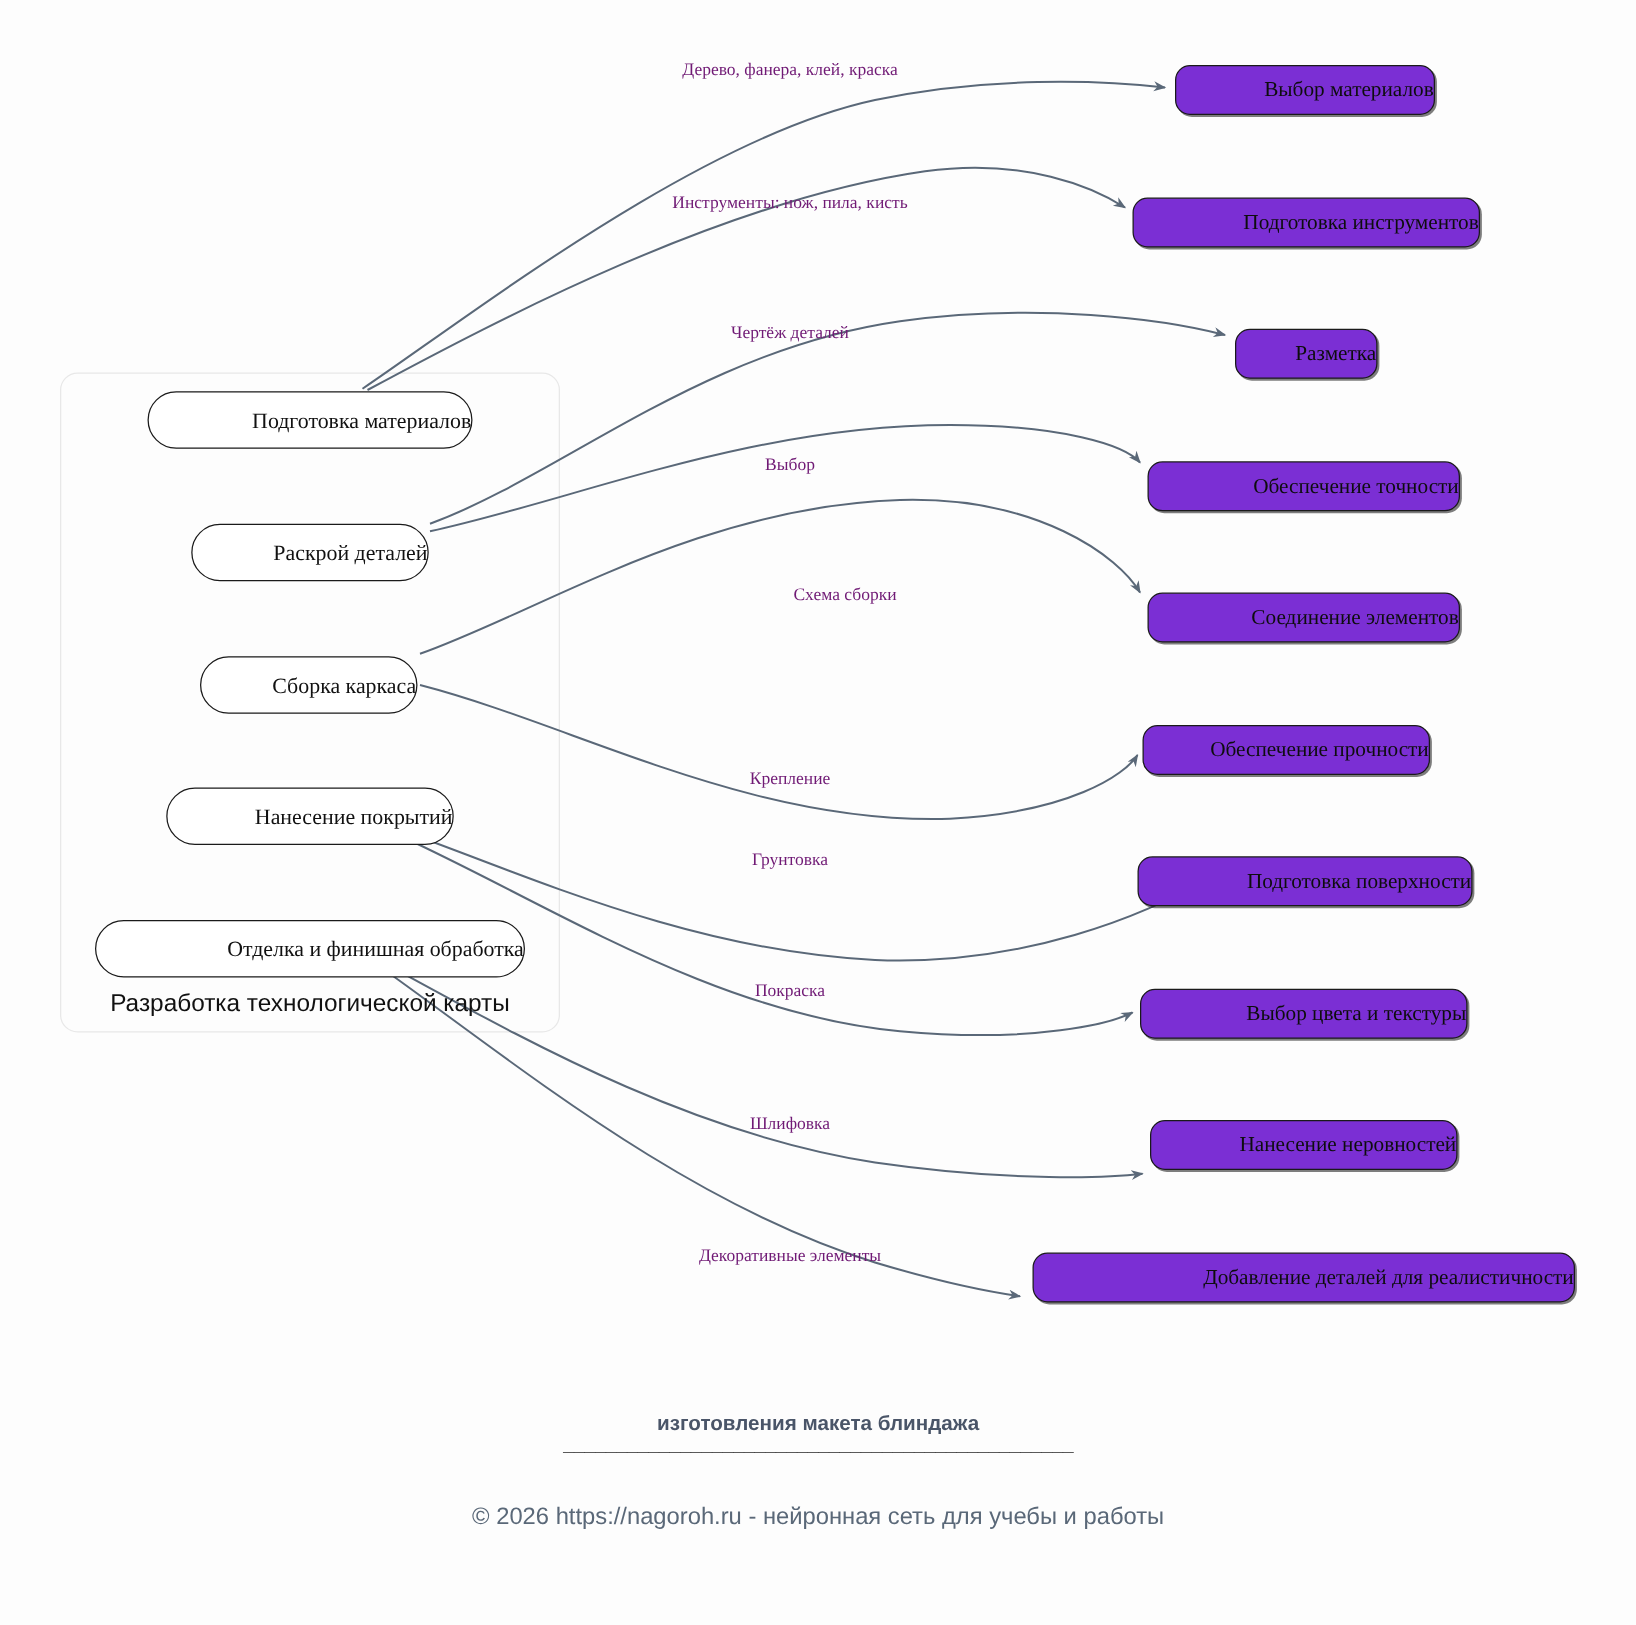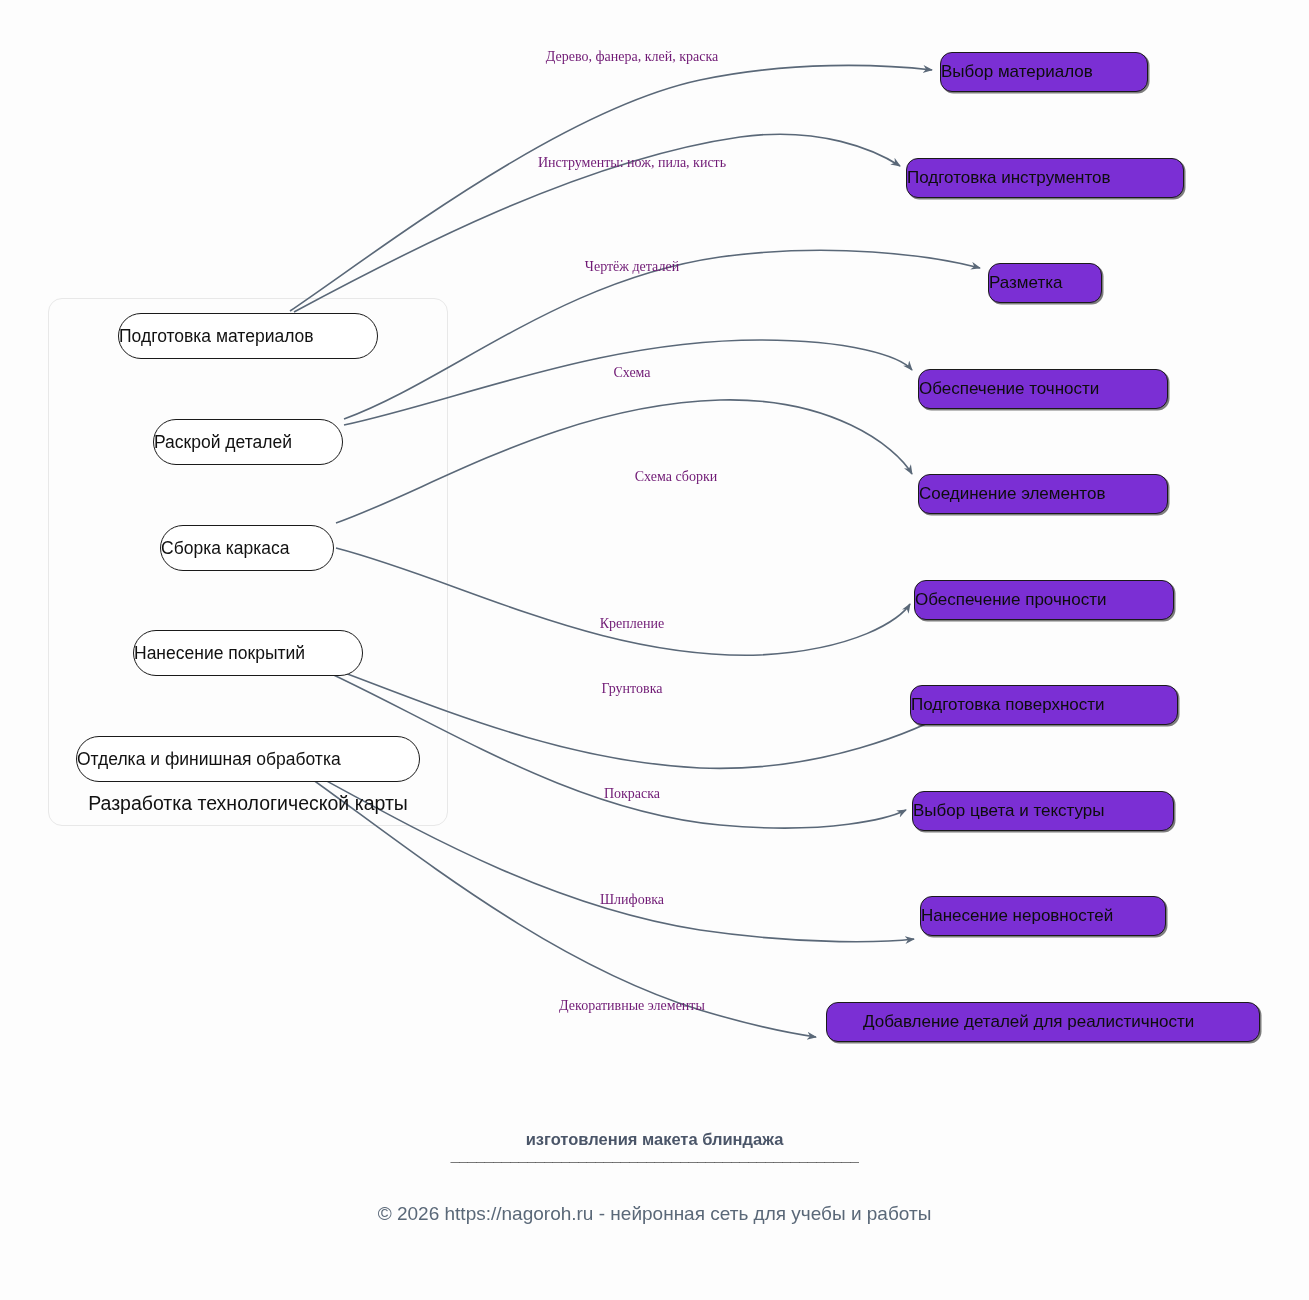--- a/index.html
+++ b/index.html
@@ -52,23 +52,23 @@
     font-size: 19.5px;
     color: #111111;
     font-family: "Liberation Sans", sans-serif;
     white-space: nowrap;
   }
   .node {
     position: absolute;
     box-sizing: border-box;
     display: flex;
     align-items: center;
-    justify-content: flex-start;
+    justify-content: flex-end;
     white-space: nowrap;
-    font-family: Liberation Sans, sans-serif;
+    font-family: Liberation Serif, serif;
   }
   .node-left {
     background: #ffffff;
     border: 1.6px solid #1a1a1a;
     border-radius: 24px;
     color: #111111;
     font-size: 17.5px;
     height: 46px;
   }
   .node-right {
@@ -171,41 +171,41 @@
       </div>
       <div class="node node-right" style="left: 988px; top: 263px; width: 114px;">
         <span>Разметка</span>
       </div>
       <div class="node node-right" style="left: 918px; top: 369px; width: 250px;">
         <span>Обеспечение точности</span>
       </div>
       <div class="node node-right" style="left: 918px; top: 474px; width: 250px;">
         <span>Соединение элементов</span>
       </div>
-      <div class="node node-right" style="left: 914px; top: 580px; width: 260px;">
+      <div class="node node-right" style="left: 914px; top: 580px; width: 230px;">
         <span>Обеспечение прочности</span>
       </div>
       <div class="node node-right" style="left: 910px; top: 685px; width: 268px;">
         <span>Подготовка поверхности</span>
       </div>
       <div class="node node-right" style="left: 912px; top: 791px; width: 262px;">
         <span>Выбор цвета и текстуры</span>
       </div>
       <div class="node node-right" style="left: 920px; top: 896px; width: 246px;">
         <span>Нанесение неровностей</span>
       </div>
       <div class="node node-right" style="left: 826px; top: 1002px; width: 434px; padding-left: 36px;">
         <span>Добавление деталей для реалистичности</span>
       </div>
     </div>
   <div id="edge-labels">
       <div class="edge-label" style="left: 632px; top: 49px;">Дерево, фанера, клей, краска</div>
       <div class="edge-label" style="left: 632px; top: 155px;">Инструменты: нож, пила, кисть</div>
       <div class="edge-label" style="left: 632px; top: 259px;">Чертёж деталей</div>
-      <div class="edge-label" style="left: 632px; top: 365px;">Схема</div>
+      <div class="edge-label" style="left: 632px; top: 365px;">Выбор</div>
       <div class="edge-label" style="left: 632px; top: 469px; margin-left: 44px;">Схема сборки</div>
       <div class="edge-label" style="left: 632px; top: 576px; margin-top: 40px;">Крепление</div>
       <div class="edge-label" style="left: 632px; top: 681px;">Грунтовка</div>
       <div class="edge-label" style="left: 632px; top: 786px;">Покраска</div>
       <div class="edge-label" style="left: 632px; top: 892px;">Шлифовка</div>
       <div class="edge-label" style="left: 632px; top: 998px;">Декоративные элементы</div>
     </div>
 
   <div class="subgraph-title">Разработка технологической карты</div>
 

